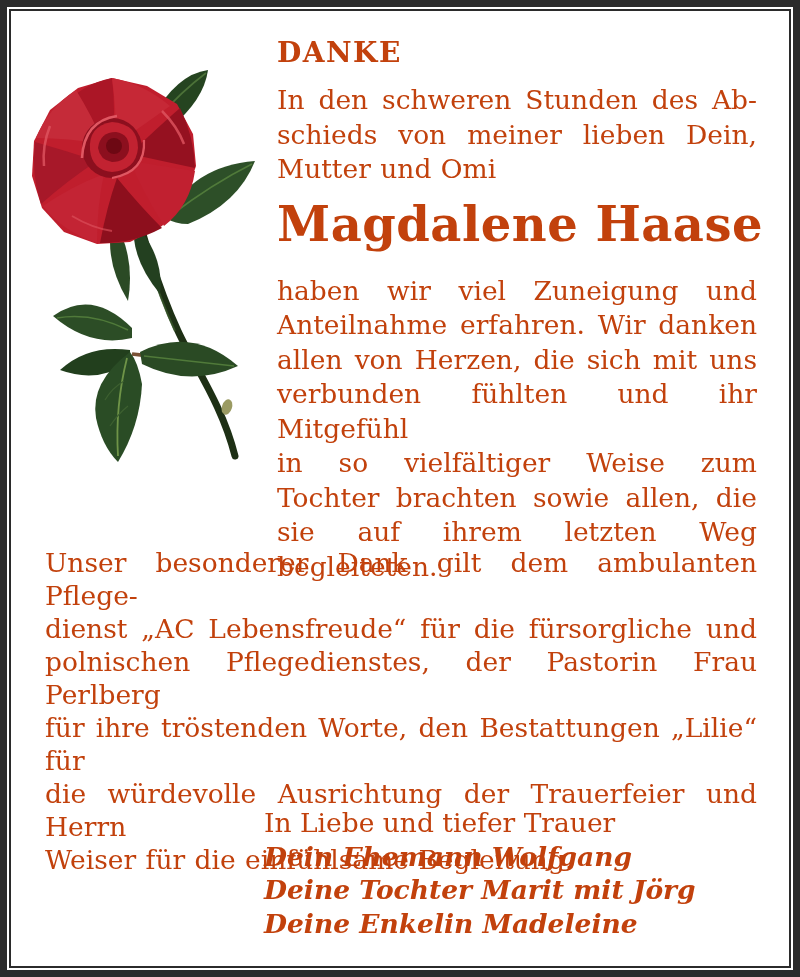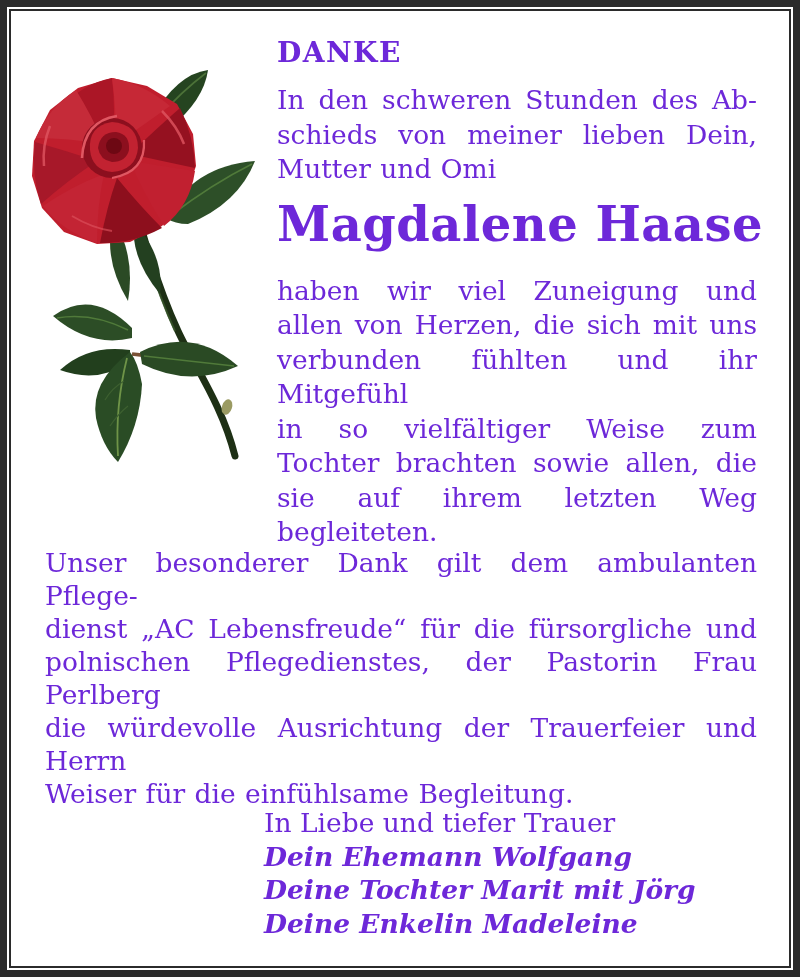--- a/index.html
+++ b/index.html
@@ -2,21 +2,21 @@
 <html lang="de"><head>
 <meta charset="utf-8">
 <style>
   html, body { margin: 0; padding: 0; background: #ffffff; }
   .page {
     position: relative;
     width: 800px;
     height: 977px;
     background: #ffffff;
     font-family: "DejaVu Serif", "Liberation Serif", serif;
-    color: #6d28d9;
+    color: #c2410c;
     overflow: hidden;
   }
   .frame-outer {
     position: absolute; inset: 0;
     border: 7px solid #2b2b2b;
     pointer-events: none;
   }
   .frame-inner {
     position: absolute; left: 9px; top: 9px; right: 9px; bottom: 9px;
     border: 2.5px solid #2b2b2b;
@@ -111,32 +111,34 @@
   <div class="col-right">
     <div class="danke">DANKE</div>
     <div class="intro">
         <div class="jline">In den schweren Stunden des Ab-</div>
         <div class="jline">schieds von meiner lieben Dein,</div>
         <div class="jline last">Mutter und Omi</div>
       </div>
     <div class="name">Magdalene Haase</div>
     <div class="tribute">
         <div class="jline">haben wir viel Zuneigung und</div>
+        <div class="jline">Anteilnahme erfahren. Wir danken</div>
         <div class="jline">allen von Herzen, die sich mit uns</div>
         <div class="jline">verbunden fühlten und ihr Mitgefühl</div>
         <div class="jline">in so vielfältiger Weise zum</div>
         <div class="jline">Tochter brachten sowie allen, die</div>
         <div class="jline last">sie auf ihrem letzten Weg begleiteten.</div>
       </div>
   </div>
 
   <div class="thanks">
       <div class="jline">Unser besonderer Dank gilt dem ambulanten Pflege-</div>
       <div class="jline">dienst „AC Lebensfreude“ für die fürsorgliche und</div>
       <div class="jline">polnischen Pflegedienstes, der Pastorin Frau Perlberg</div>
+      <div class="jline">für ihre tröstenden Worte, den Bestattungen „Lilie“ für</div>
       <div class="jline">die würdevolle Ausrichtung der Trauerfeier und Herrn</div>
       <div class="jline last">Weiser für die einfühlsame Begleitung.</div>
     </div>
 
   <div class="signature">
     <div class="closing">In Liebe und tiefer Trauer</div>
     <div class="mourners">
         <div class="mourner-line">Dein Ehemann Wolfgang</div>
         <div class="mourner-line">Deine Tochter Marit mit Jörg</div>
         <div class="mourner-line last">Deine Enkelin Madeleine</div>

